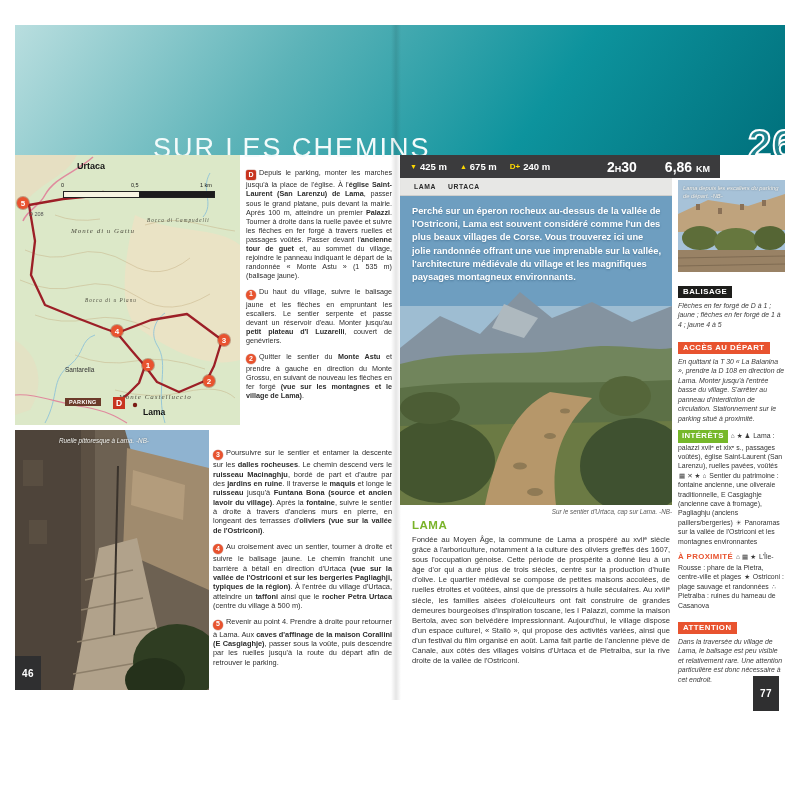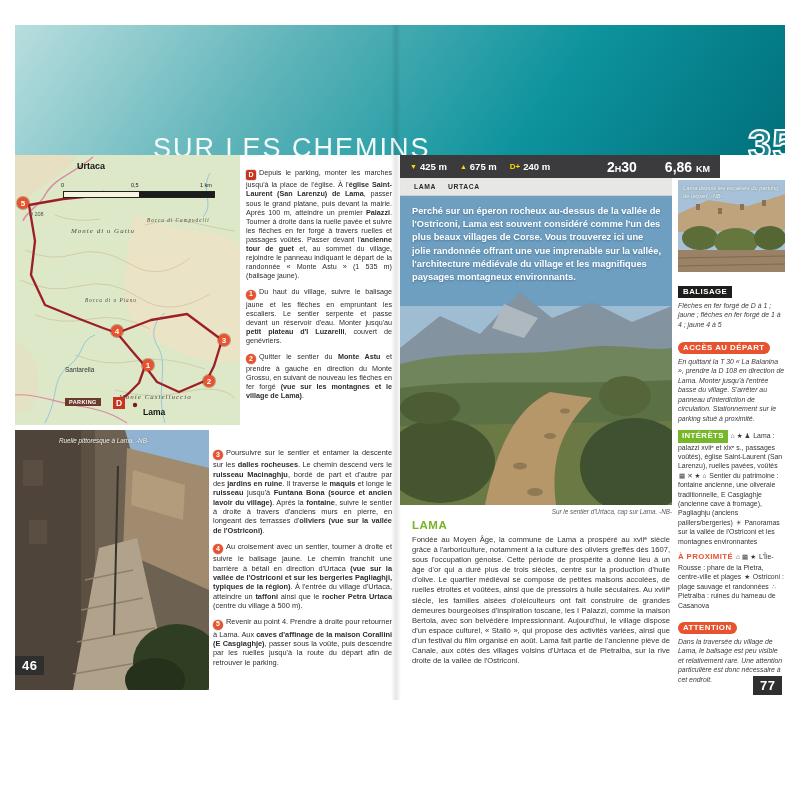--- a/index.html
+++ b/index.html
@@ -62,52 +62,52 @@
   .photo{position:absolute;overflow:hidden;}
   .photo-caption{position:absolute;font-style:italic;color:#f2f2ee;font-size:6.3px;line-height:1.3;
         text-shadow:0 0 2px rgba(0,0,0,.4);}
   #left-photo{left:15px;top:430px;width:194px;height:260px;}
   #main-photo{left:400px;top:196px;width:272px;height:309px;}
   #side-photo{left:678px;top:180px;width:107px;height:92px;}
   .intro{position:absolute;left:12px;top:9px;width:250px;font-size:9.3px;font-weight:bold;color:#ffffff;
         line-height:1.42;text-shadow:0 1px 2px rgba(10,50,80,.35);}
   .main-caption{position:absolute;left:400px;top:508px;width:272px;text-align:right;font-size:6.3px;
         font-style:italic;color:#5a5a5a;}
-  .badge{position:absolute;background:#2f2f30;color:#fff;font-weight:bold;font-size:13px;
-        padding:2px 7px;letter-spacing:.5px;}
+  .badge{position:absolute;background:#2f2f30;color:#fff;font-weight:bold;font-size:10px;
+        padding:12px 7px;letter-spacing:.5px;}
 
   
   .lama-head{position:absolute;left:412px;top:519px;font-size:11.5px;font-weight:bold;color:#7ab32a;letter-spacing:.5px;}
   .lama-body{position:absolute;left:412px;top:535px;width:258px;font-size:7.6px;line-height:1.33;
         text-align:justify;color:#333;}
 
   
   .sidebar{position:absolute;left:678px;top:280px;width:107px;}
   .sb-title{display:inline-block;color:#fff;font-weight:bold;font-size:7.8px;letter-spacing:.5px;
         padding:1.5px 5px;margin-bottom:3px;}
   .sb-black{background:#1d1d1b;}
-  .sb-red{background:#e8532f;border-radius:6px;}
+  .sb-red{background:#e8532f;}
   .sb-text{font-size:6.9px;font-style:italic;color:#3c3c3c;line-height:1.38;margin:0 0 7px 0;}
   .sb-para{font-size:6.9px;color:#333;line-height:1.35;margin:0 0 6px 0;}
   .h-green{display:inline-block;background:#76b82a;color:#fff;font-weight:bold;font-size:7.8px;
         padding:1px 4px;margin-right:2px;letter-spacing:.4px;}
   .h-orange{color:#e8532f;font-weight:bold;font-size:7.8px;letter-spacing:.4px;margin-right:2px;}
   .ic{font-size:6.5px;color:#3a3a3a;margin:0 1px;}
 
   .gutter{position:absolute;left:391px;top:25px;width:10px;height:675px;
         background:linear-gradient(to right,rgba(0,0,0,0),rgba(0,0,0,.10) 50%,rgba(0,0,0,0));}
 </style>
 </head>
 <body>
 
 <div id="page">
 
   <div class="band">
     <div class="series-title">SUR LES CHEMINS</div>
-    <div class="route-number">35</div>
+    <div class="route-number">26</div>
   </div>
 
   <div class="statsbar">
     <span class="stat">
       <span class="tri">▼</span>
       <span class="val">425 m</span>
     </span>
     <span class="stat">
       <span class="tri">▲</span>
       <span class="val">675 m</span>

